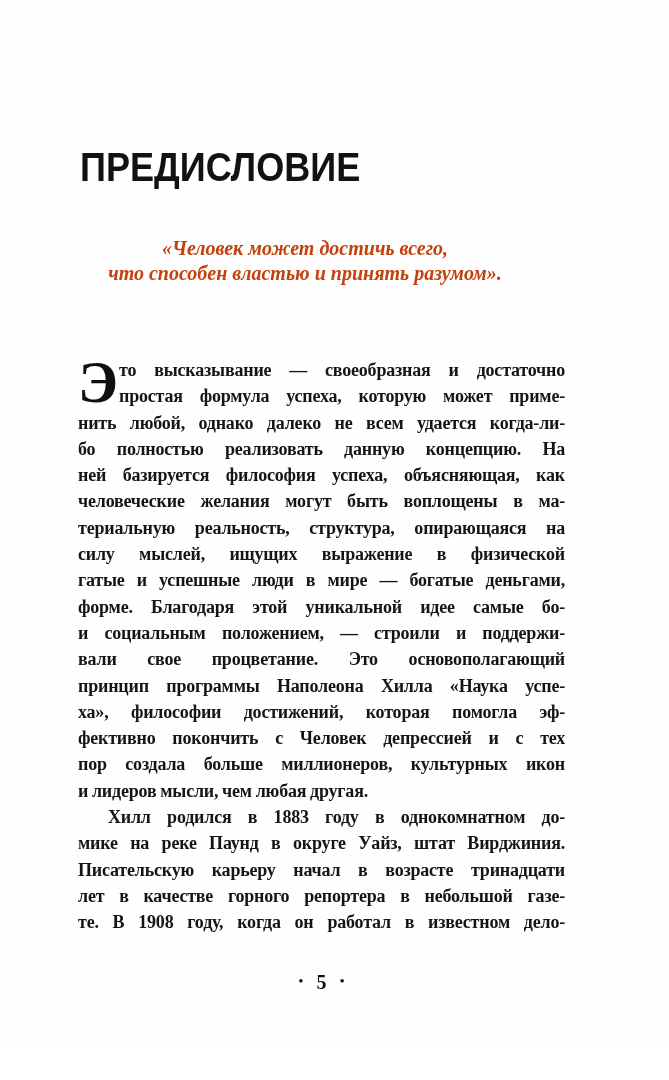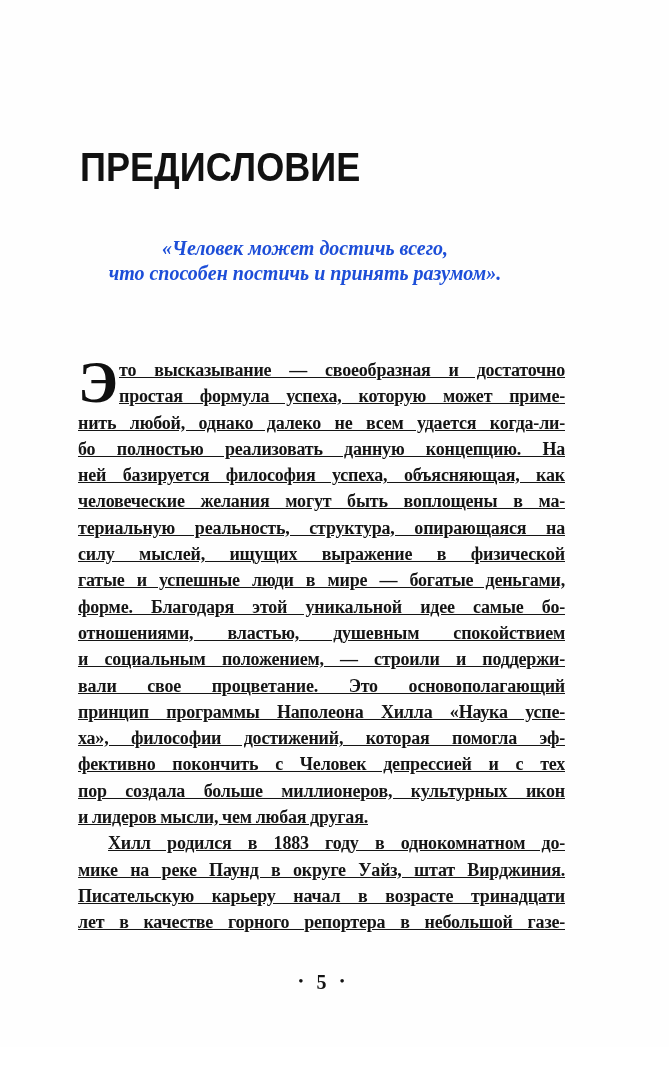--- a/index.html
+++ b/index.html
@@ -37,21 +37,21 @@
   .epigraph {
     position: absolute;
     left: 55px;
     top: 236px;
     width: 500px;
     text-align: center;
     font-weight: bold;
     font-style: italic;
     font-size: 20px;
     line-height: 24.5px;
-    color: #1d4ed8;
+    color: #c2410c;
   }
 
   
   .body-text {
     position: absolute;
     left: 78px;
     top: 357px;
     width: 487px;
     font-weight: bold;
     font-size: 18px;
@@ -59,21 +59,20 @@
     word-spacing: -0.5px;
     color: #151515;
   }
   .paragraph { position: relative; }
   .text-line {
     height: 26.3px;
     line-height: 26.3px;
     text-align: justify;
     text-align-last: justify;
     overflow: hidden;
-    text-decoration: underline;
   }
   .text-line.end {
     text-align-last: left;
   }
   .text-line.dc-indent {
     padding-left: 41px;
   }
   .text-line.para-indent {
     text-indent: 30px;
   }
@@ -115,52 +114,52 @@
 </style>
 </head>
 <body>
 
 <div class="page">
 
   <h1 class="chapter-title">ПРЕДИСЛОВИЕ</h1>
 
   <div class="epigraph">
     <div>«Человек может достичь всего,</div>
-    <div>что способен постичь и принять разумом».</div>
+    <div>что способен властью и принять разумом».</div>
   </div>
 
   <div class="body-text">
 
     <div class="paragraph">
       <span class="drop-cap">Э</span>
       <div class="text-line dc-indent">то высказывание — своеобразная и достаточно</div>
       <div class="text-line dc-indent">простая формула успеха, которую может приме-</div>
       <div class="text-line">нить любой, однако далеко не всем удается когда-ли-</div>
       <div class="text-line">бо полностью реализовать данную концепцию. На</div>
       <div class="text-line">ней базируется философия успеха, объясняющая, как</div>
       <div class="text-line">человеческие желания могут быть воплощены в ма-</div>
       <div class="text-line">териальную реальность, структура, опирающаяся на</div>
       <div class="text-line">силу мыслей, ищущих выражение в физической</div>
       <div class="text-line">гатые и успешные люди в мире — богатые деньгами,</div>
       <div class="text-line">форме. Благодаря этой уникальной идее самые бо-</div>
-      <div class="text-line">отношениями, властью, душевным спокойствием</div>
       <div class="text-line">и социальным положением, — строили и поддержи-</div>
       <div class="text-line">вали свое процветание. Это основополагающий</div>
       <div class="text-line">принцип программы Наполеона Хилла «Наука успе-</div>
       <div class="text-line">ха», философии достижений, которая помогла эф-</div>
       <div class="text-line">фективно покончить с Человек депрессией и с тех</div>
       <div class="text-line">пор создала больше миллионеров, культурных икон</div>
       <div class="text-line end">и лидеров мысли, чем любая другая.</div>
     </div>
 
     <div class="paragraph">
       <div class="text-line para-indent">Хилл родился в 1883 году в однокомнатном до-</div>
       <div class="text-line">мике на реке Паунд в округе Уайз, штат Вирджиния.</div>
       <div class="text-line">Писательскую карьеру начал в возрасте тринадцати</div>
       <div class="text-line">лет в качестве горного репортера в небольшой газе-</div>
+      <div class="text-line">те. В 1908 году, когда он работал в известном дело-</div>
     </div>
 
   </div>
 
   <div class="folio">
     <span class="folio-bullet">•</span>
     <span class="folio-number">5</span>
     <span class="folio-bullet">•</span>
   </div>
 

